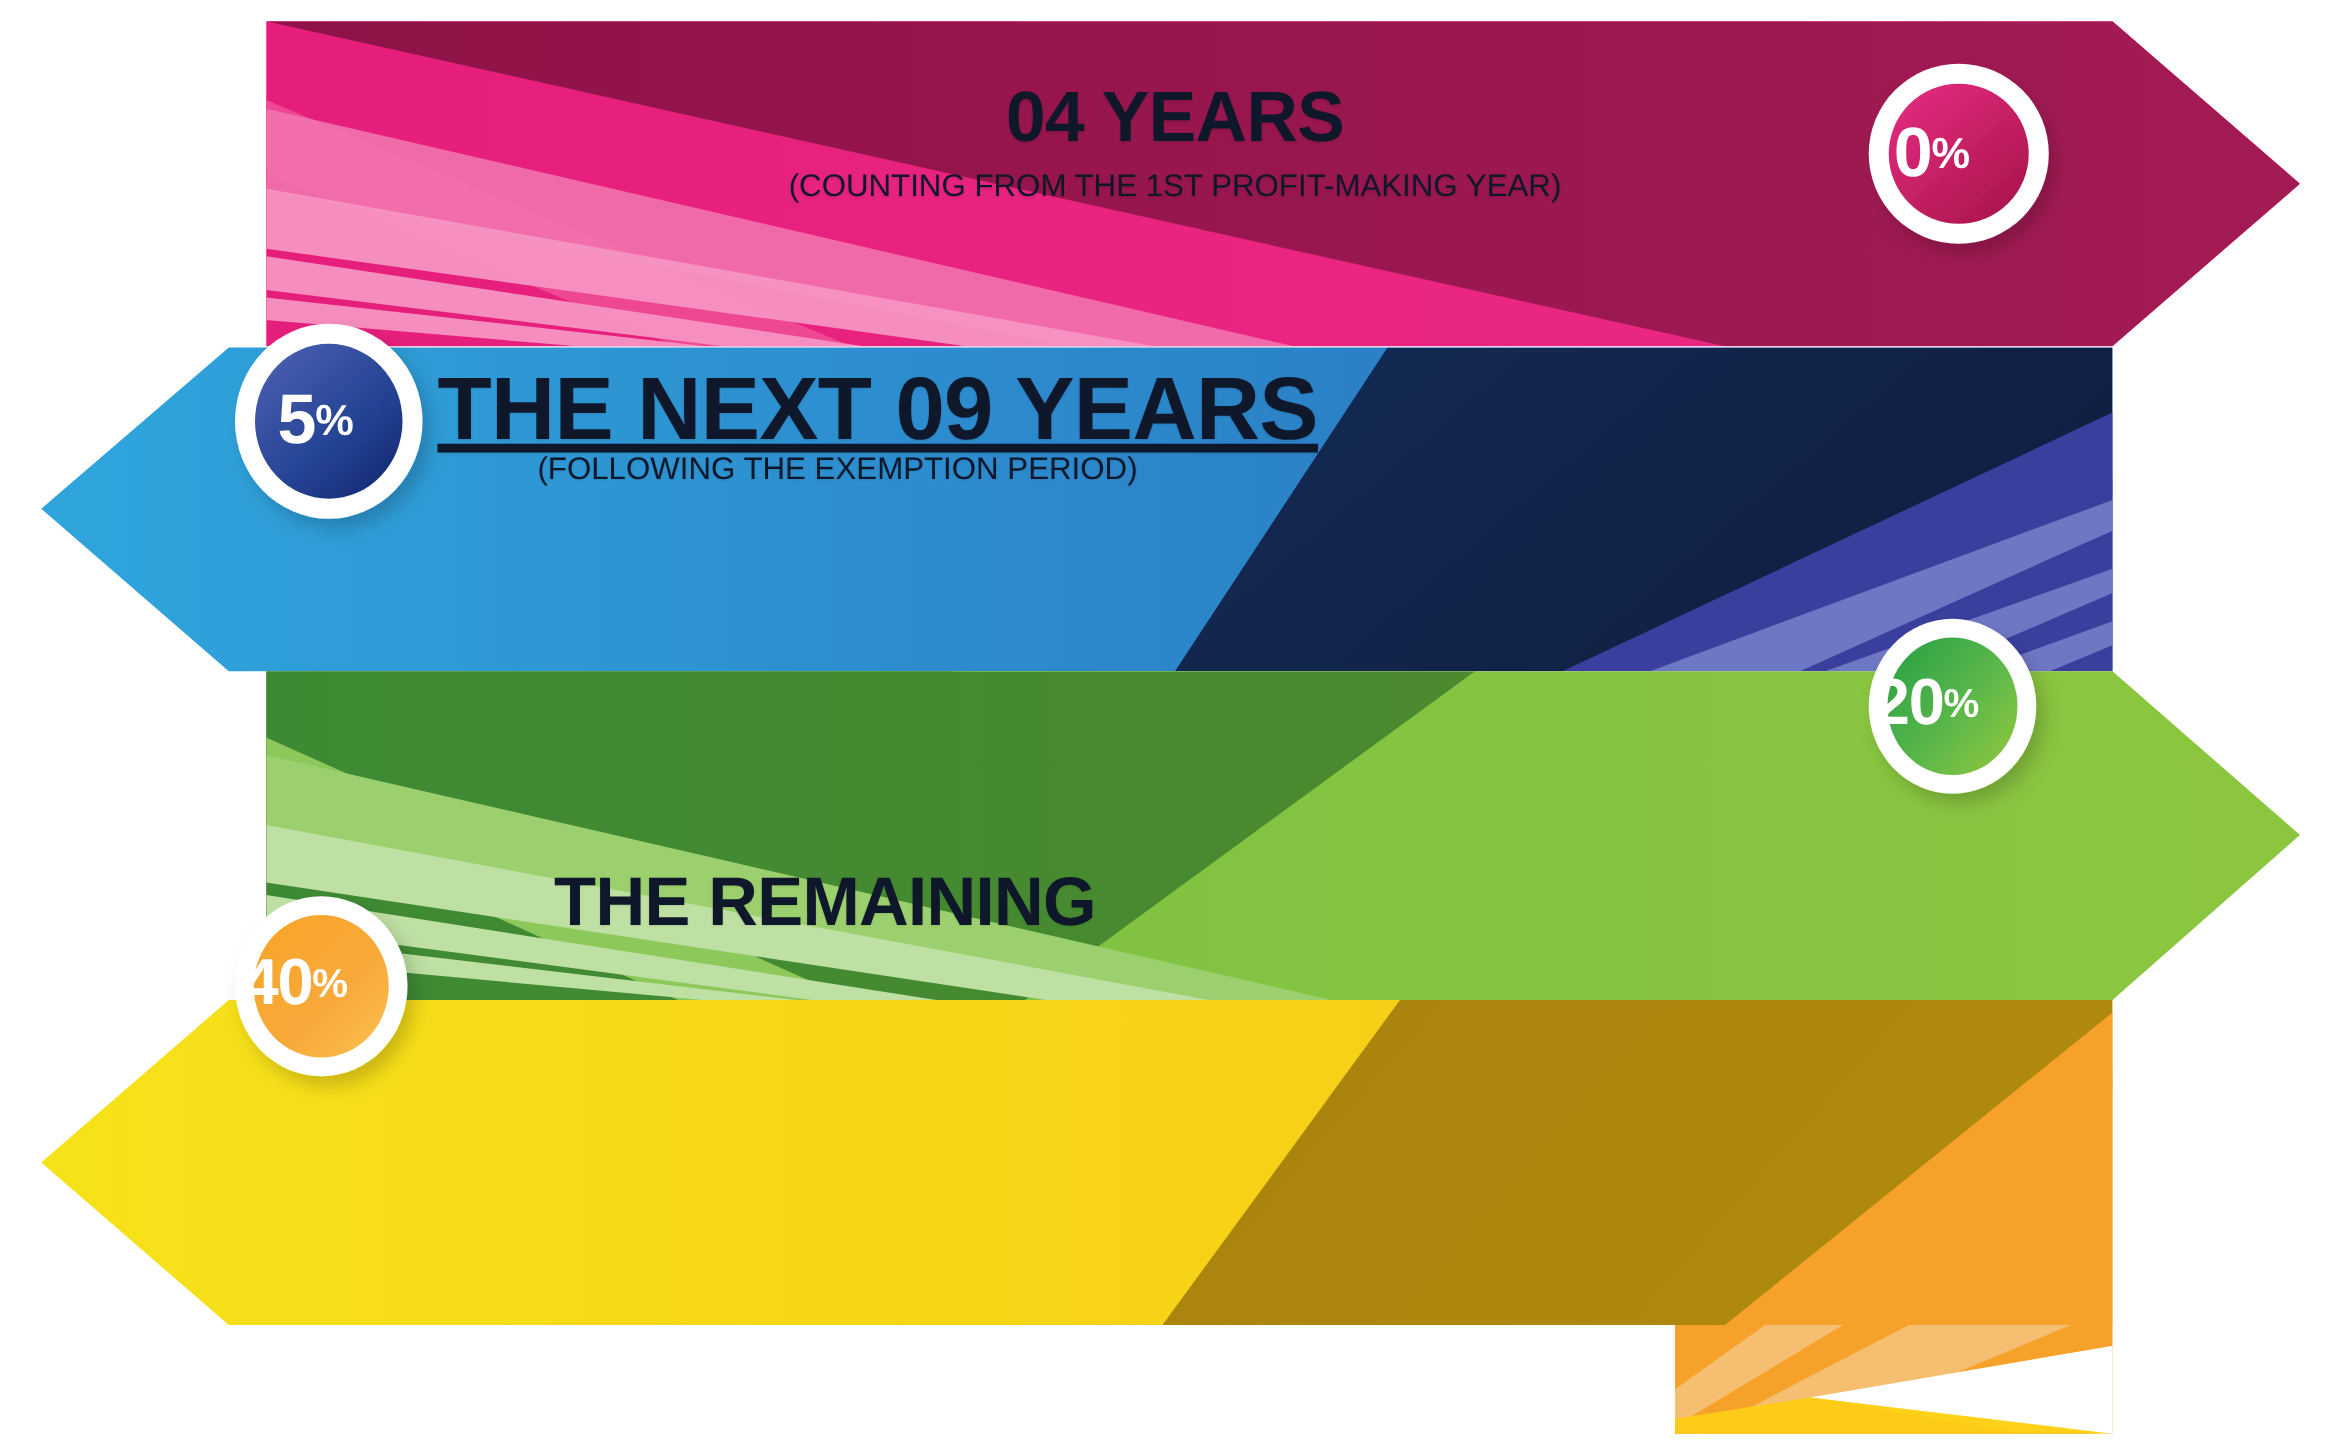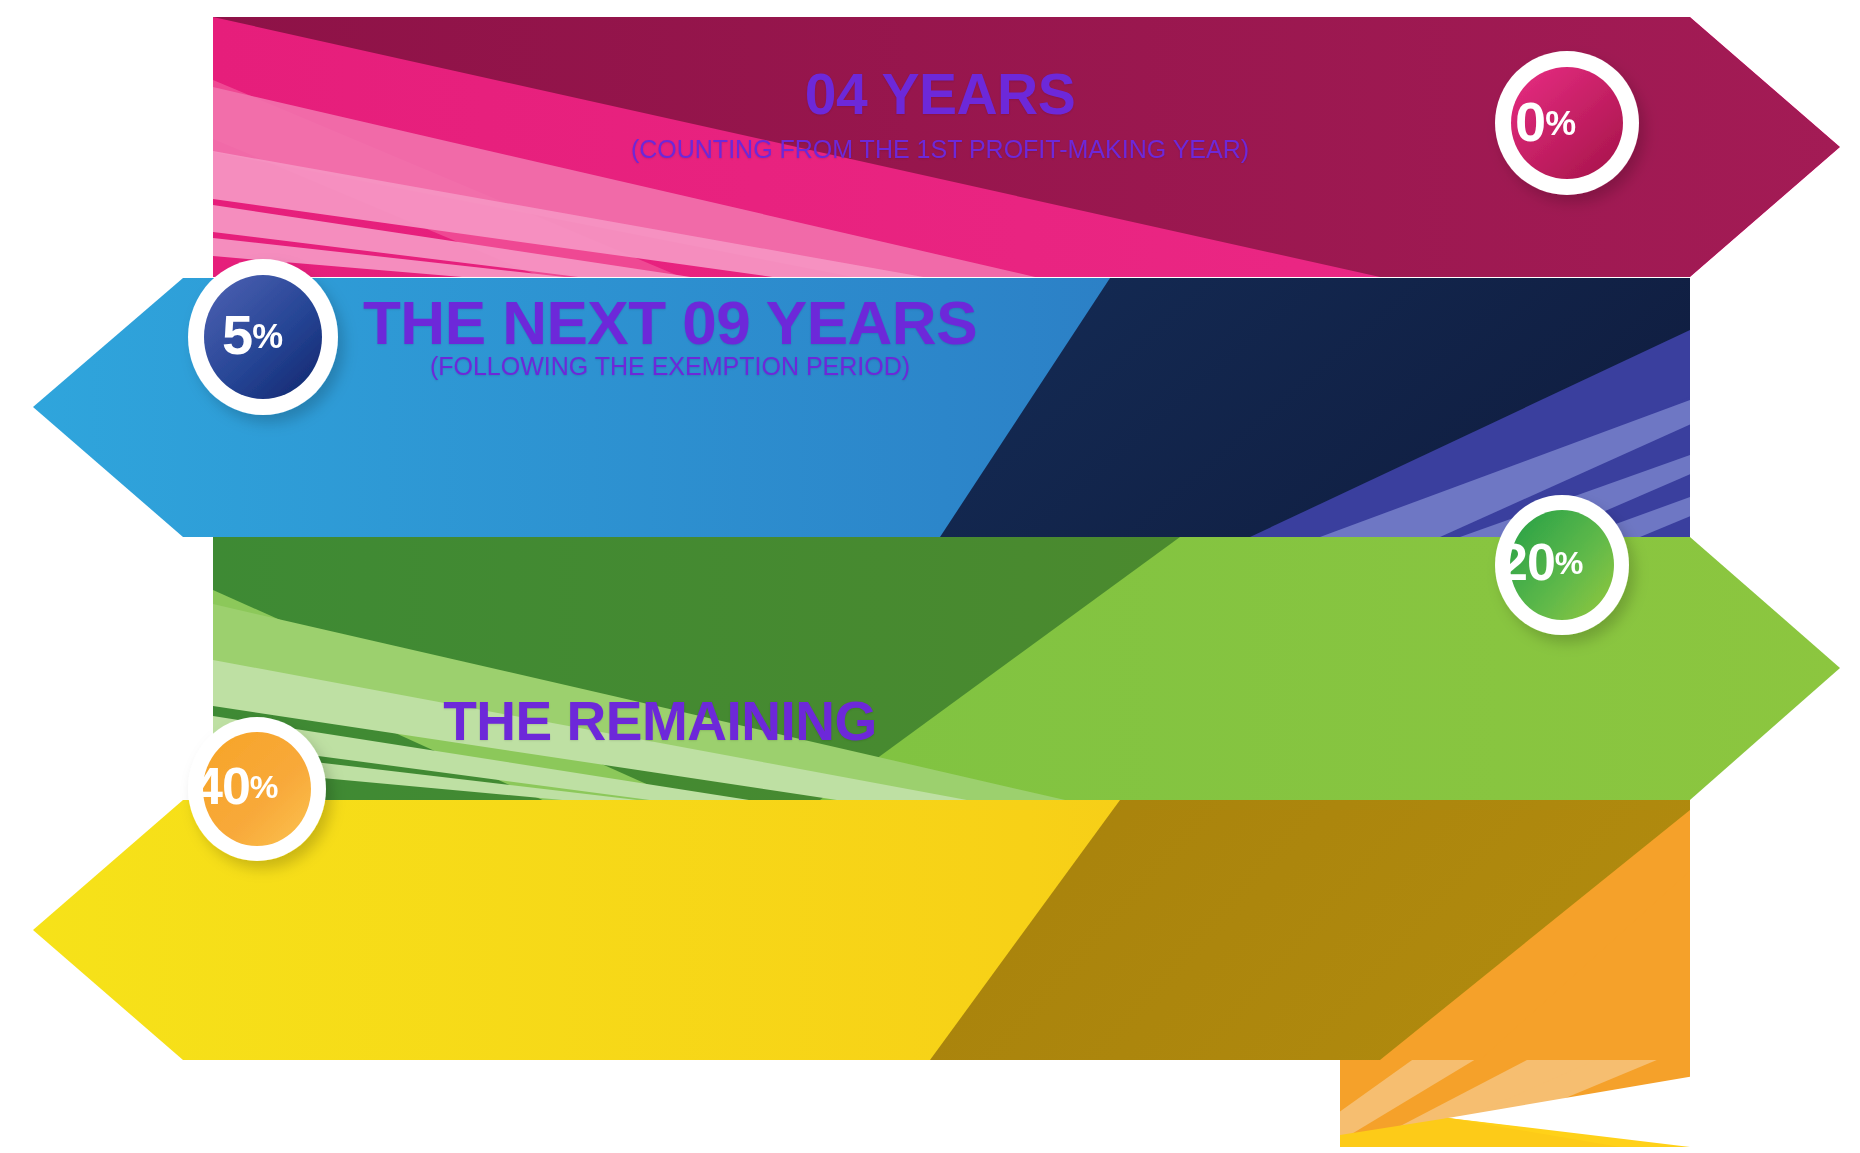--- a/index.html
+++ b/index.html
@@ -27,21 +27,21 @@
   .overlay {
     position: absolute;
     left: 0;
     top: 0;
     width: 1860px;
     height: 1153px;
     pointer-events: none;
   }
   .row-text {
     position: absolute;
-    color: #6d28d9;
+    color: #0f172a;
     text-align: center;
     line-height: 1.0;
     text-shadow: 0 1px 2px rgba(0,0,0,0.10);
   }
   .headline {
     font-weight: bold;
     letter-spacing: -0.5px;
     font-stretch: condensed;
     white-space: nowrap;
   }
@@ -51,21 +51,21 @@
     white-space: nowrap;
   }
 
   
   #row1-text { left: 620px; top: 66px; width: 640px; }
   #row1-text .headline { font-size: 57px; }
   #row1-text .subline  { font-size: 25px; margin-top: 14px; }
 
   
   #row2-text { left: 350px; top: 292px; width: 640px; }
-  #row2-text .headline { font-size: 62px; }
+  #row2-text .headline { font-size: 71px; text-decoration: underline; }
   #row2-text .subline  { font-size: 25px; }
 
   
   #row3-text { left: 680px; top: 525px; width: 640px; }
   #row3-text .headline { font-size: 55px; }
   #row3-text .subline  { font-size: 25px; margin-top: 14px; }
 
   
   #row4-text { left: 340px; top: 688px; width: 640px; }
   #row4-text .headline { font-size: 55px; line-height: 1.22; }

